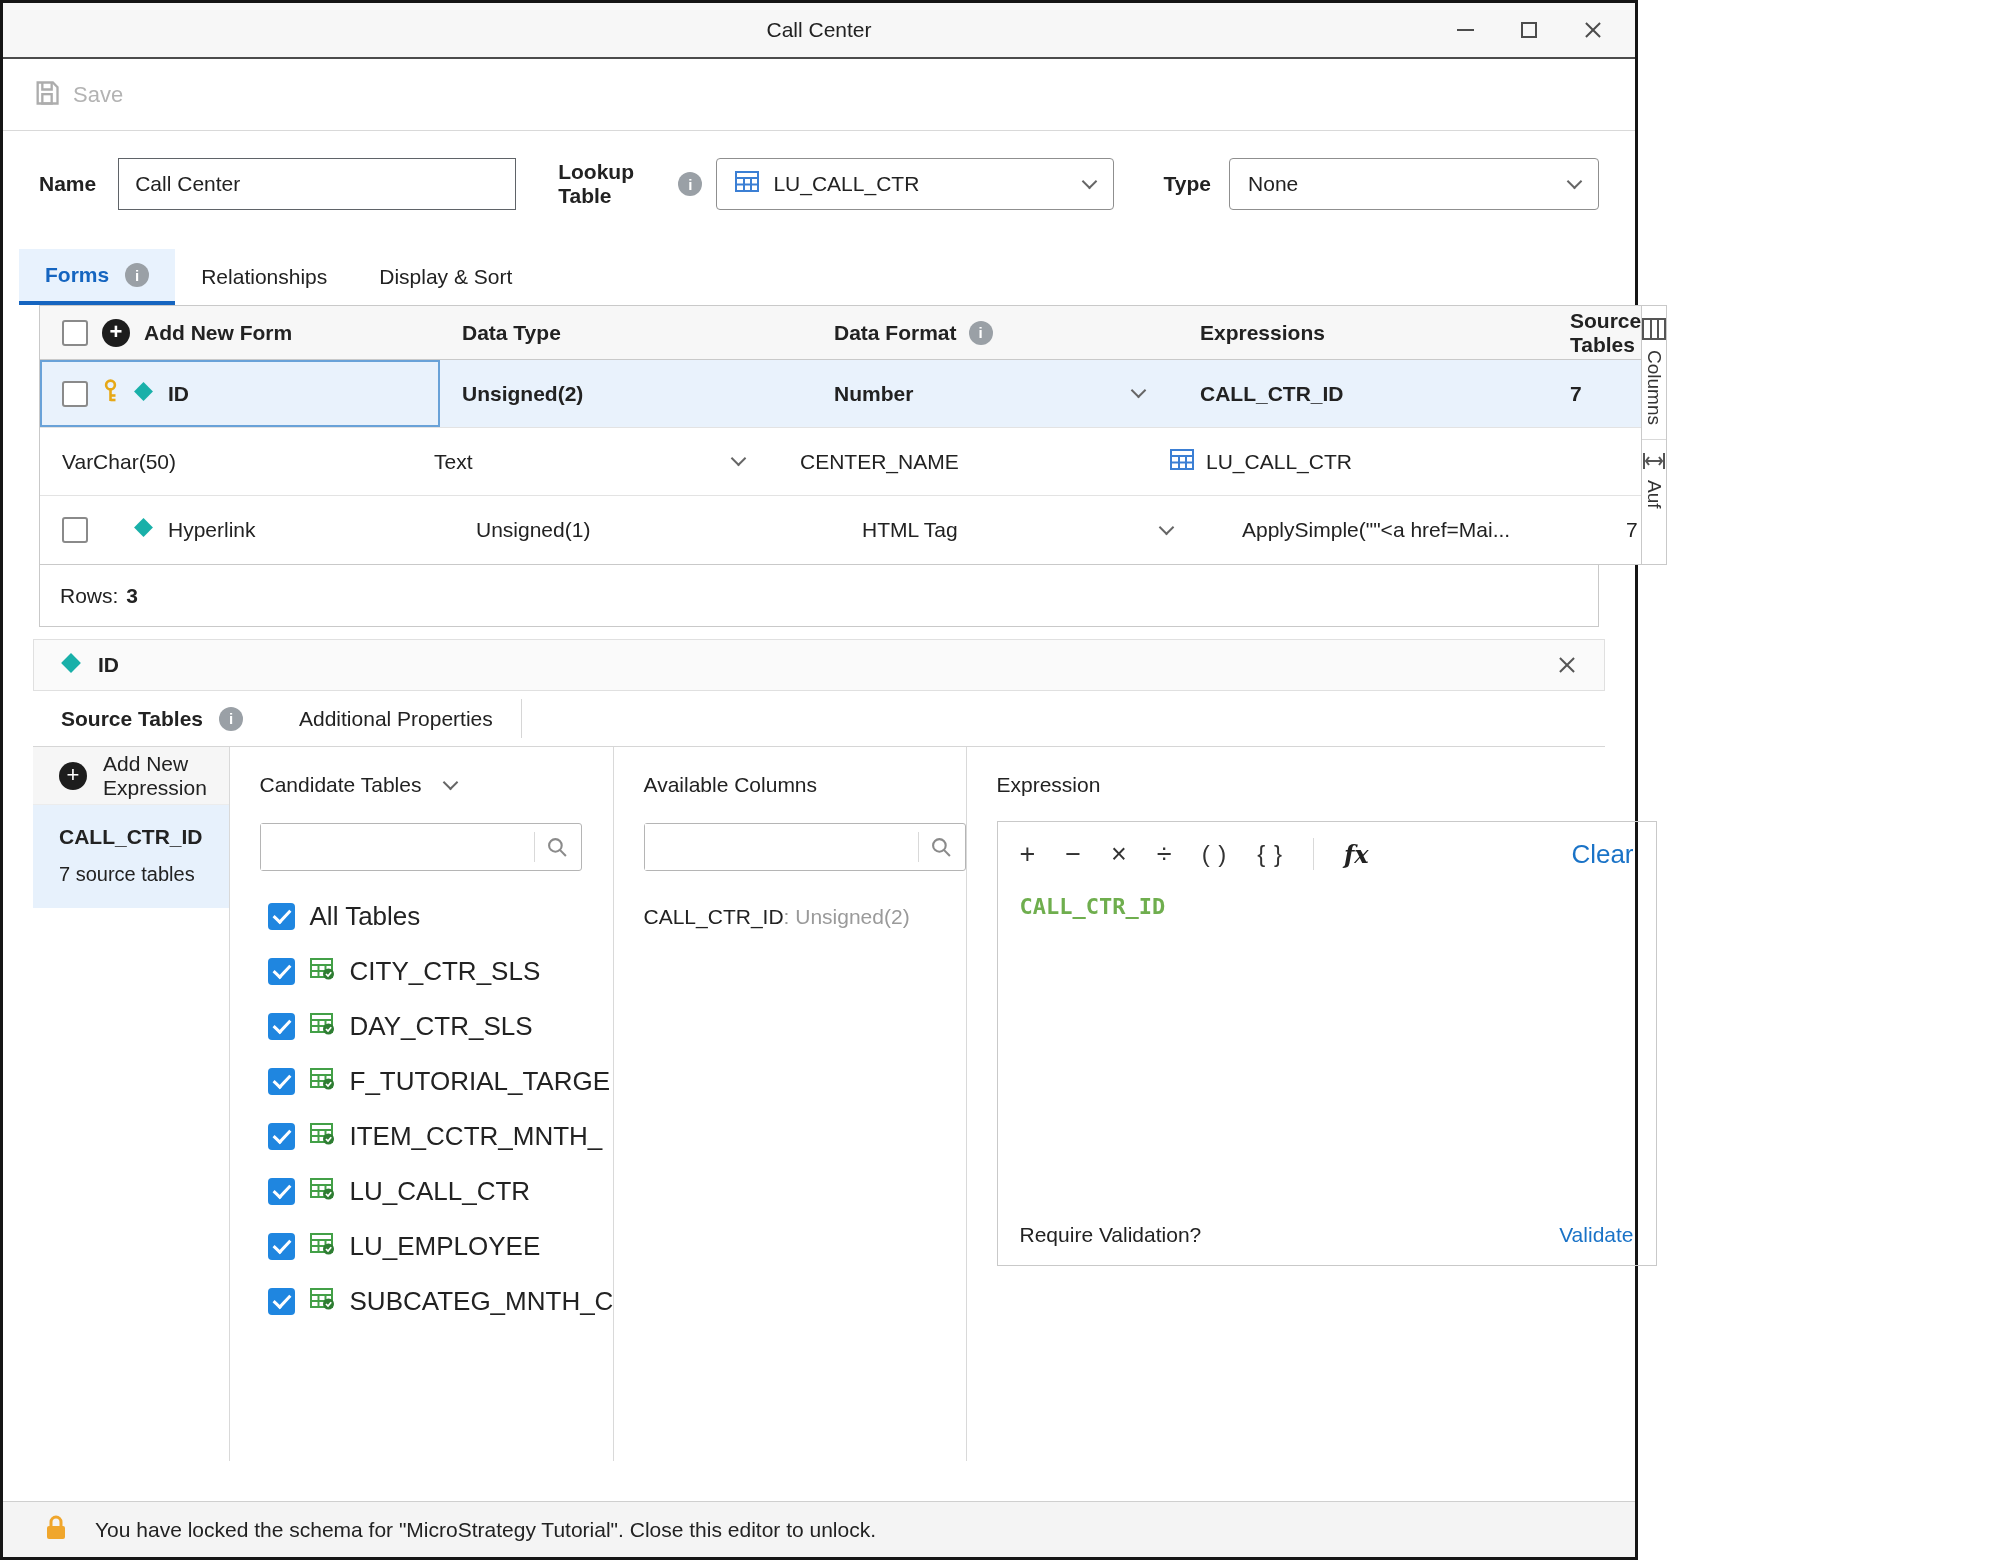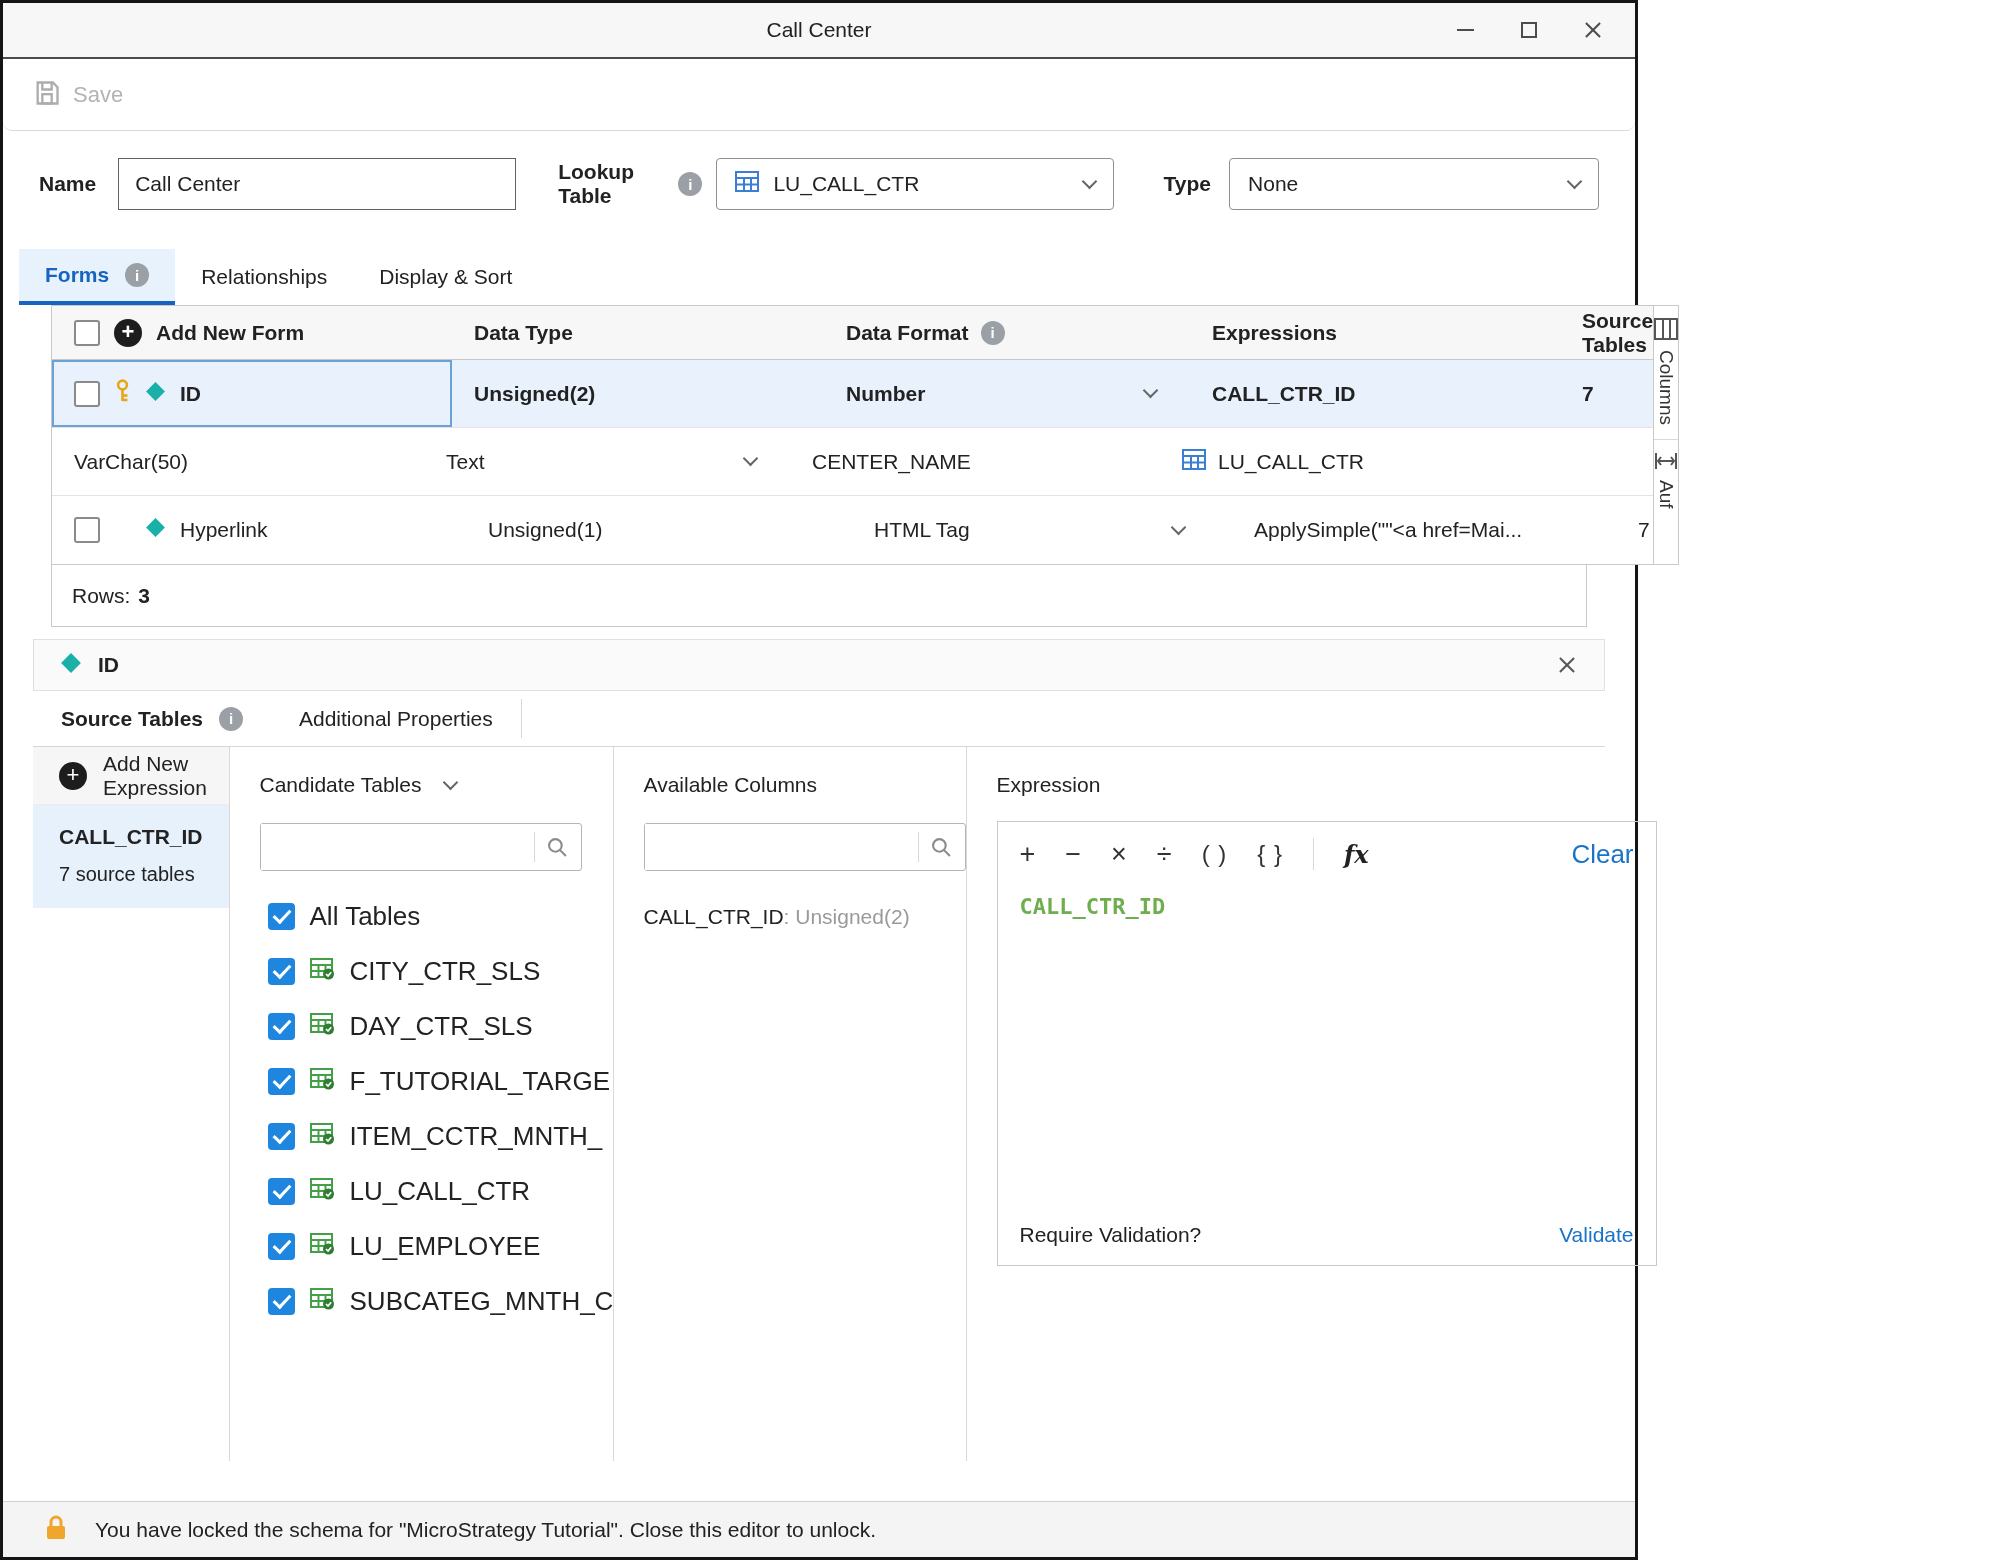--- a/index.html
+++ b/index.html
@@ -15,21 +15,21 @@
                     font-size:21px; color:#222; }
   .win-controls { margin-left:auto; display:flex; align-items:center; gap:40px; padding-right:30px; }
   .wc { width:24px; height:24px; display:flex; align-items:center; justify-content:center; cursor:pointer; position:relative; }
   .min-glyph { width:17px; border-bottom:2px solid #4c4c4c; }
   .max-glyph { width:16px; height:16px; border:2px solid #4c4c4c; }
   .x1,.x2 { position:absolute; width:20px; height:2px; background:#4c4c4c; top:11px; left:2px; }
   .x1 { transform:rotate(45deg);} .x2 { transform:rotate(-45deg);}
 
   
   .toolbar { flex:0 0 72px; display:flex; align-items:center; gap:12px; padding-left:30px;
-             border-bottom:1px solid #d9d9d9;border-radius:9px; }
+             border-bottom:1px solid #d9d9d9; }
   .save-label { font-size:22px; color:#b3b3b3; }
 
   
   .header-form { flex:0 0 106px; display:flex; align-items:center; padding:0 36px; }
   .field-label { font-size:21px; font-weight:700; color:#222; }
   .text-input { width:488px; height:52px; border:1px solid #5f6368; padding:0 16px;
                 font-size:21px; font-family:inherit; color:#222; margin-left:22px; }
   .dropdown { height:52px; border:1px solid #8f8f8f; border-radius:4px; background:#fff;
               display:flex; align-items:center; padding:0 18px; gap:14px; font-size:21px; cursor:pointer; }
   .dd-lookup { width:486px; margin-left:14px; }
@@ -43,21 +43,21 @@
           font-size:15px; font-weight:700; margin-left:12px; flex:0 0 auto; }
   .info::after { content:"i"; }
 
   
   .main-tabs { flex:0 0 68px; display:flex; align-items:flex-end; padding:0 16px; }
   .tab { height:56px; padding:0 26px; display:flex; align-items:center; gap:4px;
          font-size:21px; color:#222; cursor:pointer; }
   .tab.active { background:#e8f2fd; color:#1565c0; font-weight:700; border-bottom:4px solid #1565c0; }
 
   
-  .table-block { margin:0 48px; }
+  .table-block { margin:0 36px; }
   .table-top { display:flex; }
   .forms-table { flex:1; border:1px solid #c9c9c9; background:#fff; }
   .t-header { display:flex; height:54px; background:#f7f7f7; border-bottom:1px solid #c9c9c9;
               align-items:center; font-weight:700; font-size:21px; }
   .t-row { display:flex; height:68px; border-bottom:1px solid #e3e3e3; align-items:center; font-size:21px; }
   .t-row:last-of-type { border-bottom:none;gap:14px; }
   .t-row.selected { background:#e9f2fc; }
   .t-row.selected .c1 { outline:2px solid #69a2d8; outline-offset:-2px; height:100%; }
   .cell { display:flex; align-items:center; padding-left:22px; height:100%; }
   .c1 { width:400px; gap:14px; }

